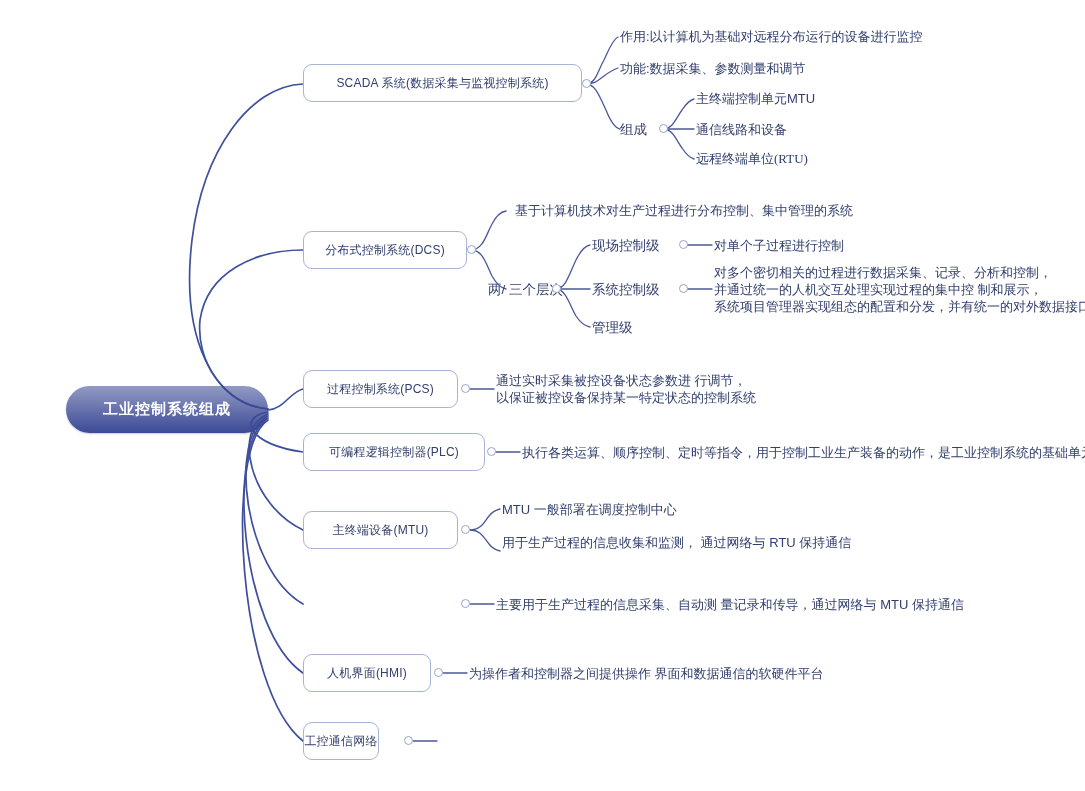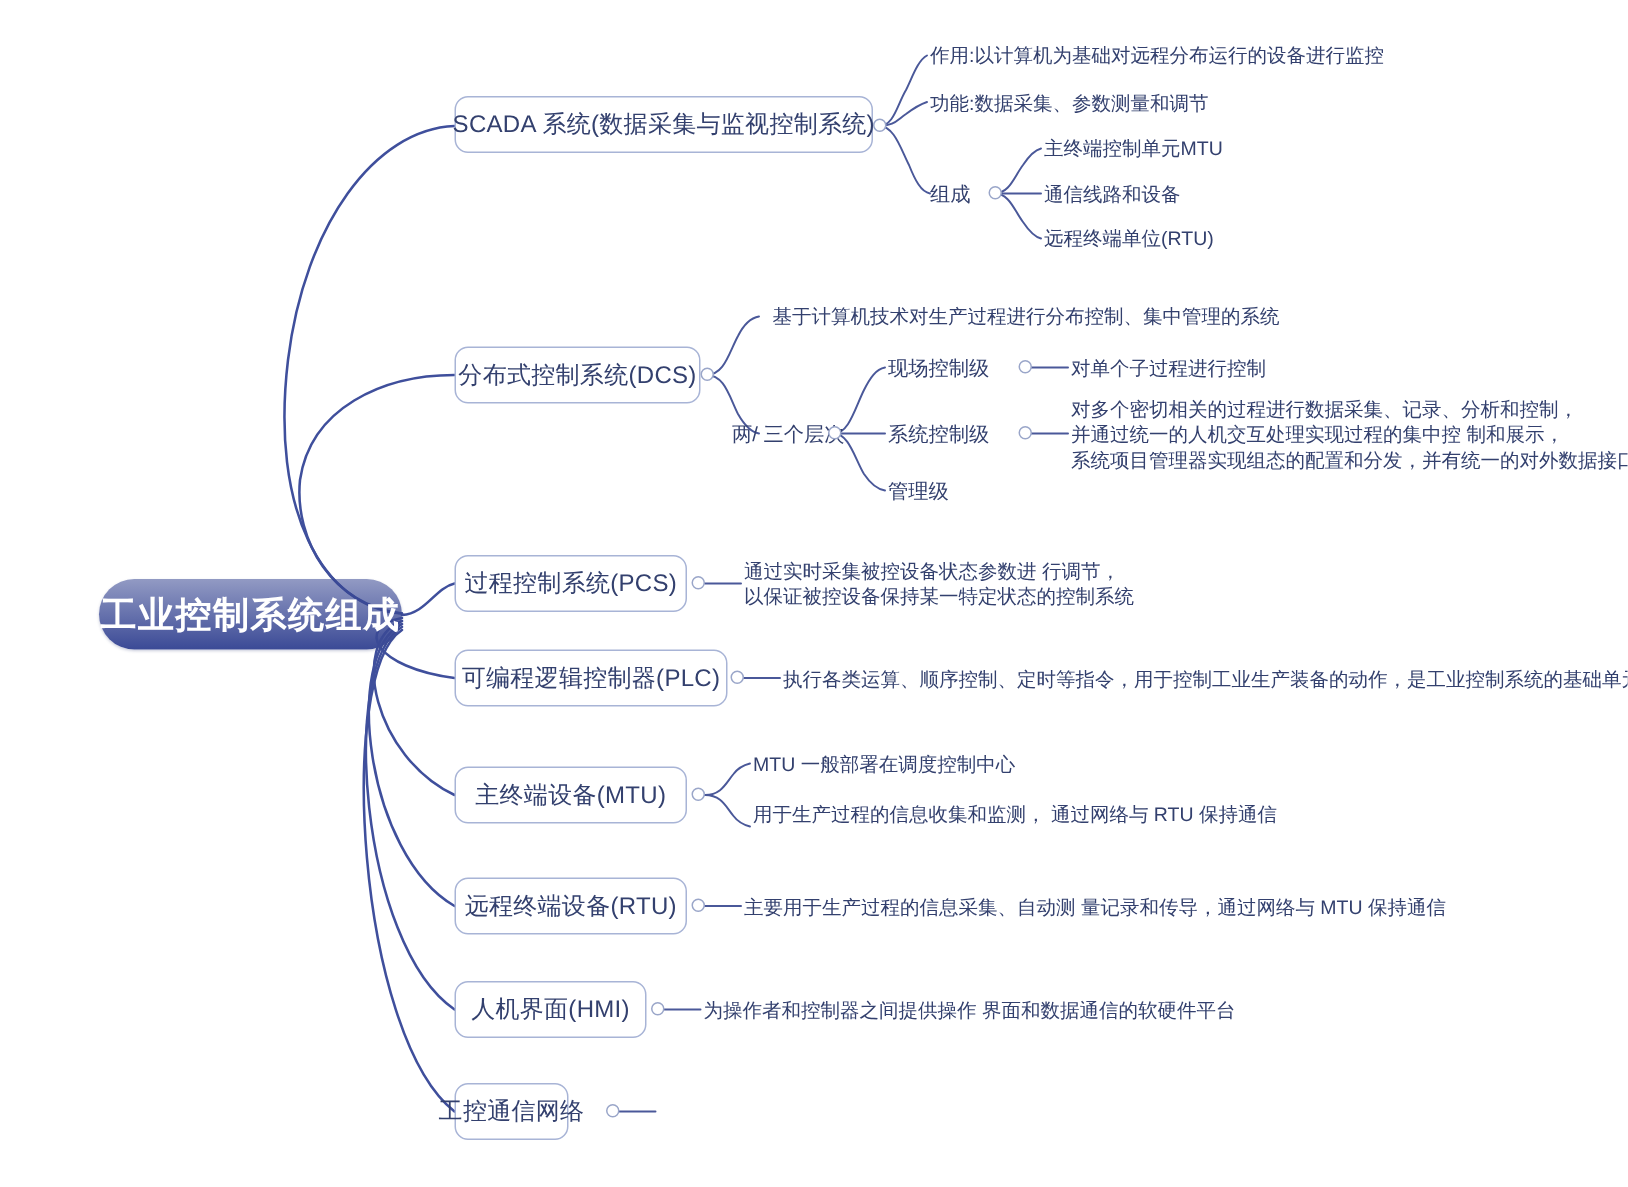--- a/index.html
+++ b/index.html
@@ -32,33 +32,33 @@
     position: absolute;
     box-sizing: border-box;
     background: #ffffff;
     border: 1px solid #a8b4d6;
     border-radius: 9px;
     color: #33406e;
     display: flex;
     align-items: center;
     justify-content: center;
     white-space: nowrap;
-    font-size: 16px;
+    font-size: 12px;
     letter-spacing: 0.2px;
     padding: 0 12px;
   }
   .root-node {
     position: absolute;
     background: #3b4a96;
     background: linear-gradient(180deg,#41519f 0%,#34439089 0%,#3b4a96 100%);
     border: none;
     border-radius: 26px;
     color: #ffffff;
     font-weight: bold;
-    font-size: 24px;
+    font-size: 15px;
     letter-spacing: 1px;
     display: flex;
     align-items: center;
     justify-content: center;
     white-space: nowrap;
     box-shadow: 0 1px 2px rgba(40,50,110,0.25);
   }
   .leaf {
     position: absolute;
     color: #33406e;
@@ -143,21 +143,21 @@
   </div>
   <div class="conn-dot" style="left:582px; top:79px;"></div>
 
   <div class="leaf" style="left:620px; top:28px;">作用:以计算机为基础对远程分布运行的设备进行监控</div>
   <div class="leaf" style="left:620px; top:60px;text-align:center;">功能:数据采集、参数测量和调节</div>
   <div class="sub-label" style="left:620px; top:121px;">组成</div>
   <div class="conn-dot" style="left:659px; top:124px;"></div>
 
   <div class="leaf" style="left:696px; top:90px;">主终端控制单元MTU</div>
   <div class="leaf" style="left:696px; top:121px;">通信线路和设备</div>
-  <div class="leaf" style="left:696px; top:150px;">远程终端单位(RTU)</div>
+  <div class="leaf" style="left:696px; top:150px;font-family:Liberation Serif, serif;">远程终端单位(RTU)</div>
 
   <div class="node" style="left:303px; top:231px; width:164px; height:38px;">
     <span>分布式控制系统(DCS)</span>
   </div>
   <div class="conn-dot" style="left:467px; top:245px;"></div>
 
   <div class="leaf" style="left:515px; top:202px;">基于计算机技术对生产过程进行分布控制、集中管理的系统</div>
   <div class="sub-label" style="left:488px; top:281px;">两/ 三个层次</div>
   <div class="conn-dot" style="left:552px; top:284px;"></div>
 
@@ -186,23 +186,20 @@
   <div class="conn-dot" style="left:487px; top:447px;"></div>
   <div class="leaf" style="left:522px; top:444px;">执行各类运算、顺序控制、定时等指令，用于控制工业生产装备的动作，是工业控制系统的基础单元</div>
 
   <div class="node" style="left:303px; top:511px; width:155px; height:38px;">
     <span>主终端设备(MTU)</span>
   </div>
   <div class="conn-dot" style="left:461px; top:525px;"></div>
   <div class="leaf" style="left:502px; top:501px;">MTU 一般部署在调度控制中心</div>
   <div class="leaf" style="left:502px; top:534px;">用于生产过程的信息收集和监测， 通过网络与 RTU 保持通信</div>
 
-  <div class="node" style="left:303px; top:585px; width:155px; height:38px;">
-    <span>远程终端设备(RTU)</span>
-  </div>
   <div class="conn-dot" style="left:461px; top:599px;"></div>
   <div class="leaf" style="left:496px; top:596px;">主要用于生产过程的信息采集、自动测 量记录和传导，通过网络与 MTU 保持通信</div>
 
   <div class="node" style="left:303px; top:654px; width:128px; height:38px;align-items:center;">
     <span>人机界面(HMI)</span>
   </div>
   <div class="conn-dot" style="left:434px; top:668px;"></div>
   <div class="leaf" style="left:469px; top:665px;">为操作者和控制器之间提供操作 界面和数据通信的软硬件平台</div>
 
   <div class="node" style="left:303px; top:722px; width:76px; height:38px;">

